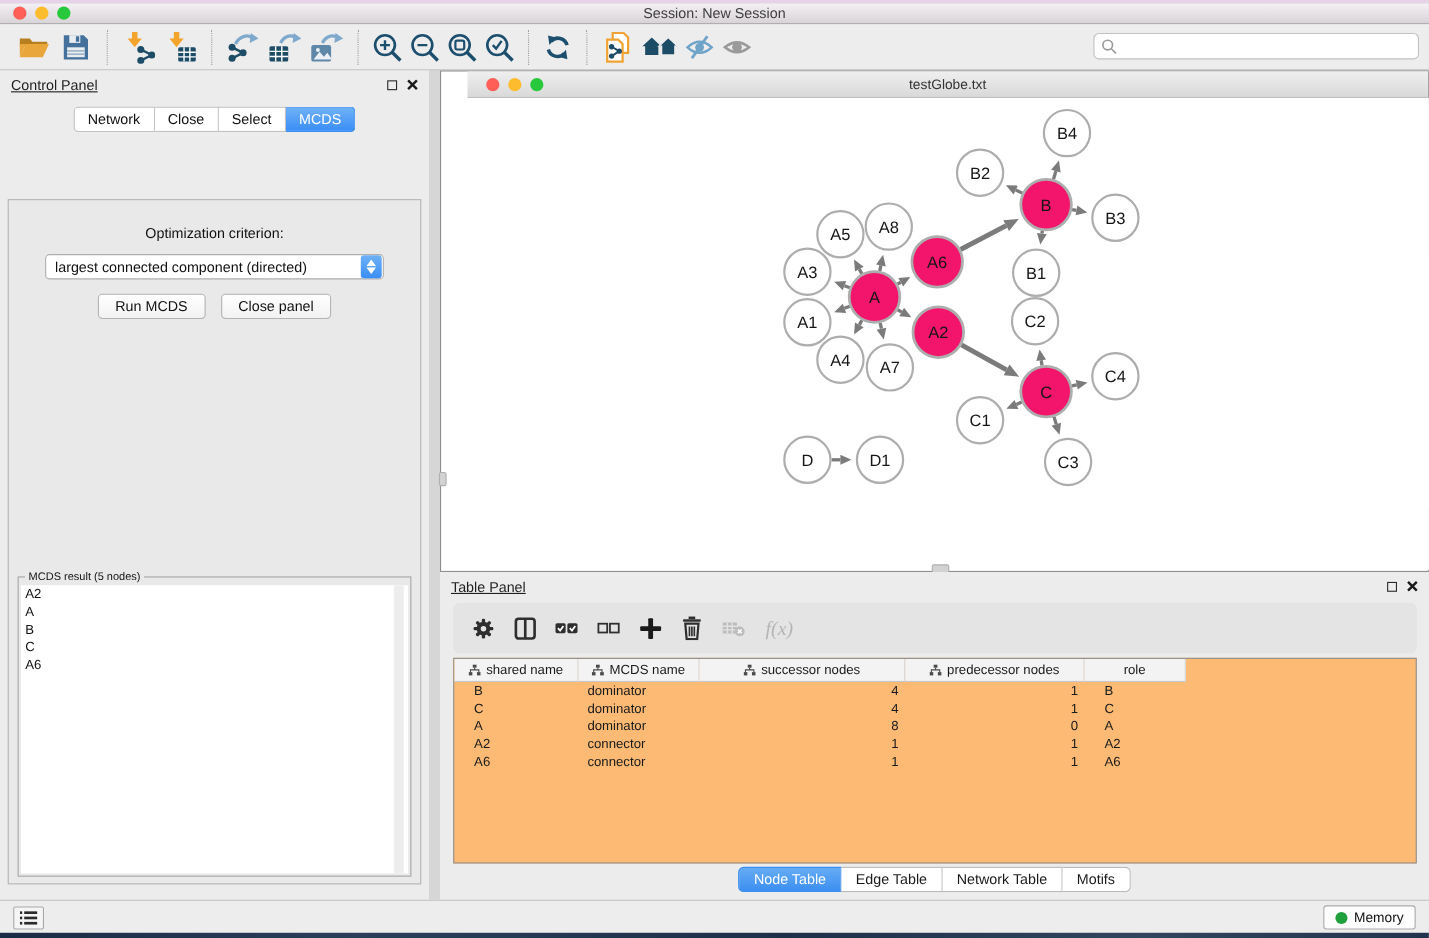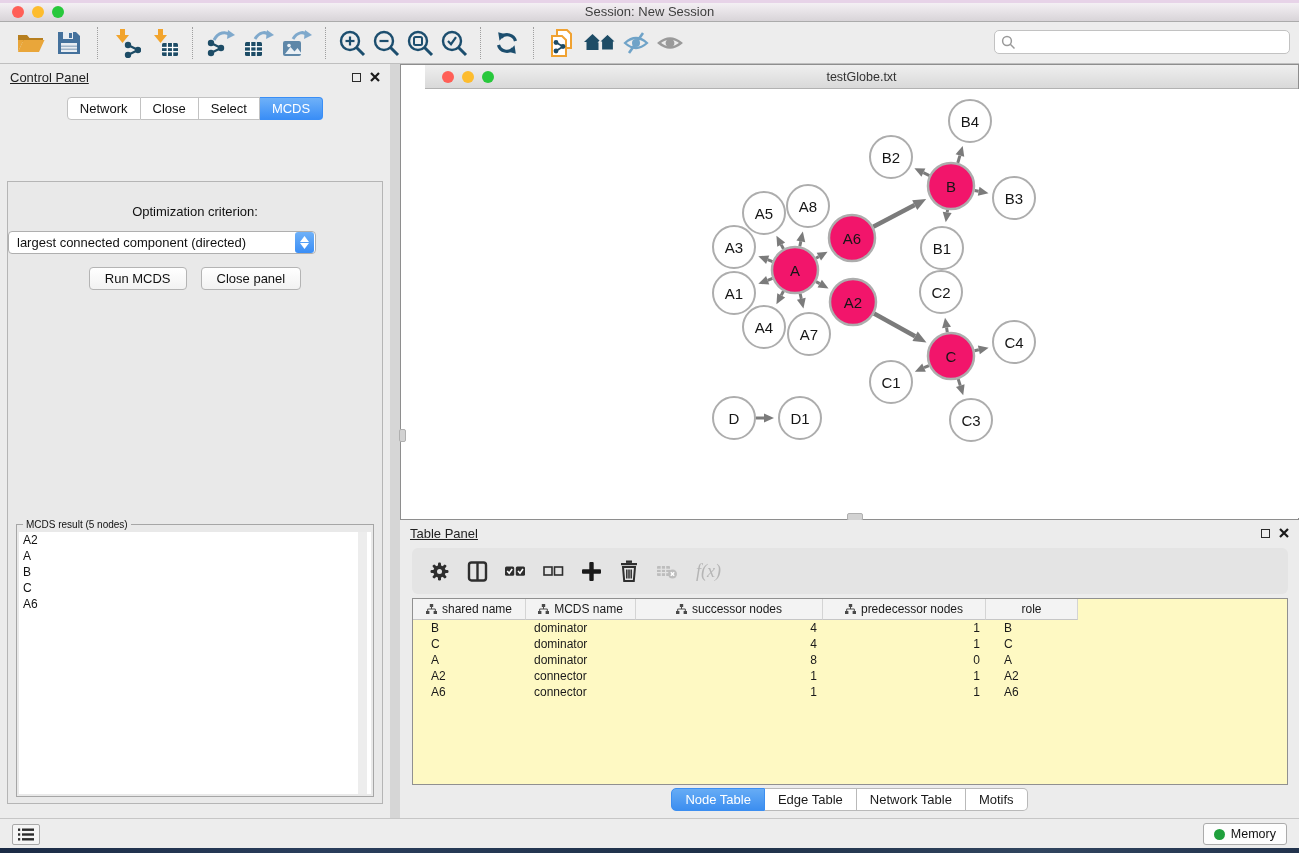--- a/index.html
+++ b/index.html
@@ -34,21 +34,21 @@
   .float-btn { width:9px; height:9px; border:1.5px solid #2A2A2A; display:inline-block; cursor:pointer; }
   .cp-tabs { display:flex; justify-content:center; margin-top:7px; position:relative; z-index:2; }
   .tab { font-size:13px; padding:3px 12px; background:#fff; border:1px solid #C2C2C2; border-left:none;
     color:#111; cursor:pointer; }
   .tab:first-child { border-left:1px solid #C2C2C2; border-radius:4px 0 0 4px; }
   .tab:last-child { border-radius:0 4px 4px 0; }
   .tab.active { background:linear-gradient(#6FB1F8,#3A8EF6); border-color:#3A8EF6; color:#fff; }
   .cp-body { position:absolute; left:7px; right:7px; top:117px; bottom:14px;
     background:#E9E9E9; border:1px solid #B5B5B5; }
   .opt-label { text-align:center; font-size:13px; color:#111; margin-top:22px; }
-  .select-row { display:flex; margin-top:12px; }
+  .select-row { display:flex; justify-content:center; margin-top:12px; }
   .mac-select { width:308px; height:23px; background:#fff; border:1px solid #AFAFAF; border-radius:4px;
     display:flex; align-items:center; cursor:pointer; position:relative; }
   .mac-select .sel-text { flex:1; font-size:13px; color:#111; padding-left:8px; white-space:nowrap; overflow:hidden; }
   .sel-stepper { width:19px; height:21px; border-radius:3px; background:linear-gradient(#6FB1F8,#3A8EF6);
     margin-right:1px; display:flex; flex-direction:column; align-items:center; justify-content:center; gap:1px; }
   .sel-stepper svg { display:block; }
   .btn-row { display:flex; justify-content:center; gap:14px; margin-top:13px; }
   .mac-btn { height:23px; background:linear-gradient(#FFFFFF,#F2F2F2); border:1px solid #B4B4B4; border-radius:4px;
     font-size:13px; color:#111; padding:0 15px; font-family:"Liberation Sans",sans-serif; cursor:pointer; }
   .result-fieldset { position:absolute; left:8px; right:8px; top:337px; bottom:6px;
@@ -71,21 +71,21 @@
   .split-handle-bottom { position:absolute; left:446px; bottom:-2px; width:16px; height:8px;
     background:#D2D2D2; border:1px solid #B0B0B0; border-radius:2px; }
   .resize-grip { position:absolute; right:0; bottom:0; }
 
   
   .table-panel { position:absolute; left:400px; top:520px; width:899px; height:298px; background:#ECECEC; }
   .tp-toolbar { position:absolute; left:12px; right:11px; top:28px; height:46px; background:#E4E4E4;
     border-radius:6px; display:flex; align-items:center; padding-left:10px; gap:4px; }
   .tp-icon { width:34px; height:30px; display:flex; align-items:center; justify-content:center; cursor:pointer; }
   .fx-label { font-size:18px; color:#B5B5B5; font-family:"Liberation Serif",serif; font-style:italic; margin-left:2px; }
-  .data-table { position:absolute; left:12px; right:11px; top:78px; height:187px; background:#fef9c3;
+  .data-table { position:absolute; left:12px; right:11px; top:78px; height:187px; background:#fdba74;
     border:1px solid #909090; overflow:hidden; }
   .tbl-header { display:flex; }
   .th-cell { background:#F3F3F3; border-right:1px solid #D4D4D4; border-bottom:1px solid #C6C6C6;
     height:21px; font-size:12px; color:#1A1A1A; display:flex; align-items:center; justify-content:center; gap:5px; cursor:pointer; }
   .tbl-row { display:flex; height:16px; cursor:pointer; }
   .td-cell { font-size:12px; color:#1A1A1A; line-height:16px; white-space:nowrap; overflow:hidden; }
   .td-left { text-align:left; padding-left:18px; }
   .td-left-sm { text-align:left; padding-left:8px; }
   .td-right { text-align:right; padding-right:6px; }
   .tp-tabs { position:absolute; left:0; right:0; bottom:7px; display:flex; justify-content:center; }

